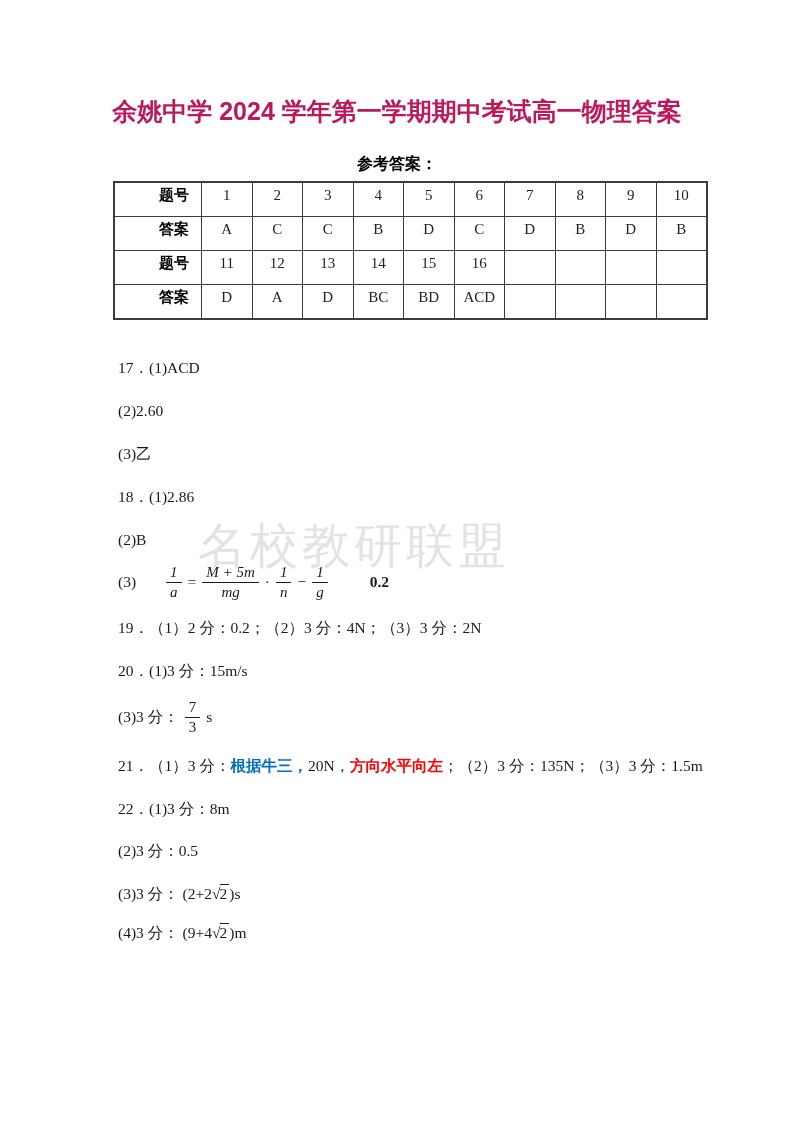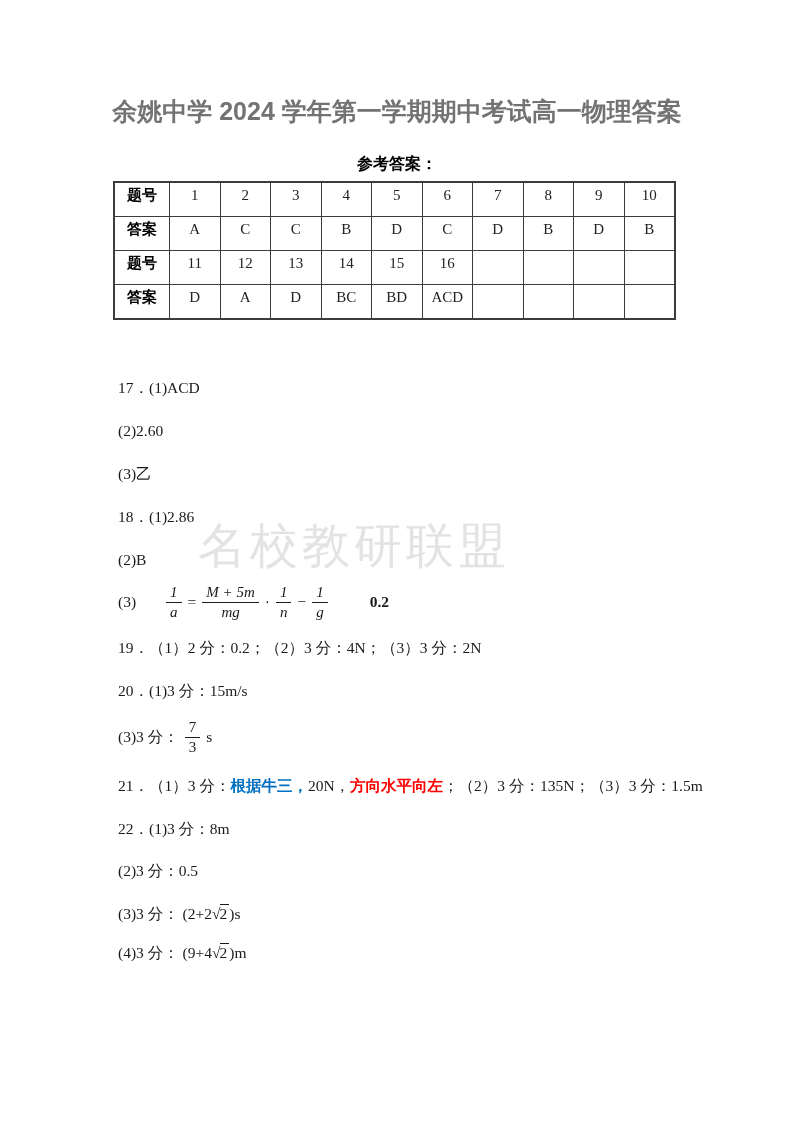--- a/index.html
+++ b/index.html
@@ -24,21 +24,21 @@
     user-select:none;
   }
   .content{position:relative;z-index:1;}
   .title{
     margin:94px 0 0 0;
     text-align:center;
     font-family:"Liberation Sans","DejaVu Sans",sans-serif;
     font-weight:900;
     font-size:25px;
     line-height:34px;
-    color:#737373;
+    color:#be185d;
   }
   .subtitle{
     margin:26px 0 0 0;
     text-align:center;
     font-family:"Liberation Sans","DejaVu Sans",sans-serif;
     font-weight:bold;
     font-size:16px;
     line-height:20px;
     color:#000;
   }
@@ -54,33 +54,34 @@
     vertical-align:top;
     text-align:center;
     font-size:15px;
     line-height:18px;
   }
   table.answer-table th{
     width:54px;
     font-family:"Liberation Sans","DejaVu Sans",sans-serif;
     font-weight:bold;
     color:#000;
+    padding-left:32px;
   }
   table.answer-table td{
     width:49.5px;
     font-family:"Liberation Serif","DejaVu Serif",serif;
     color:#222;
   }
   .line{
     margin-left:118px;
     font-size:15.5px;
     line-height:20px;
     white-space:nowrap;
   }
-  .mt38{margin-top:58px}.mt23{margin-top:23px}.mt22{margin-top:22px}
+  .mt38{margin-top:38px}.mt23{margin-top:23px}.mt22{margin-top:22px}
   .mt8{margin-top:8px}.mt12{margin-top:12px}.mt14{margin-top:14px}
   .mt17{margin-top:17px}.mt29{margin-top:19px}
   .tall{display:flex;align-items:center;height:48px;}
   .tall-sm{display:flex;align-items:center;height:44px;}
   .frac{
     display:inline-flex;flex-direction:column;align-items:center;
     vertical-align:middle;font-size:15px;line-height:17px;
   }
   .frac .num{display:block;padding:0 4px 1px 4px;border-bottom:1.3px solid #1a1a1a;}
   .frac .den{display:block;padding:1px 4px 0 4px;}

